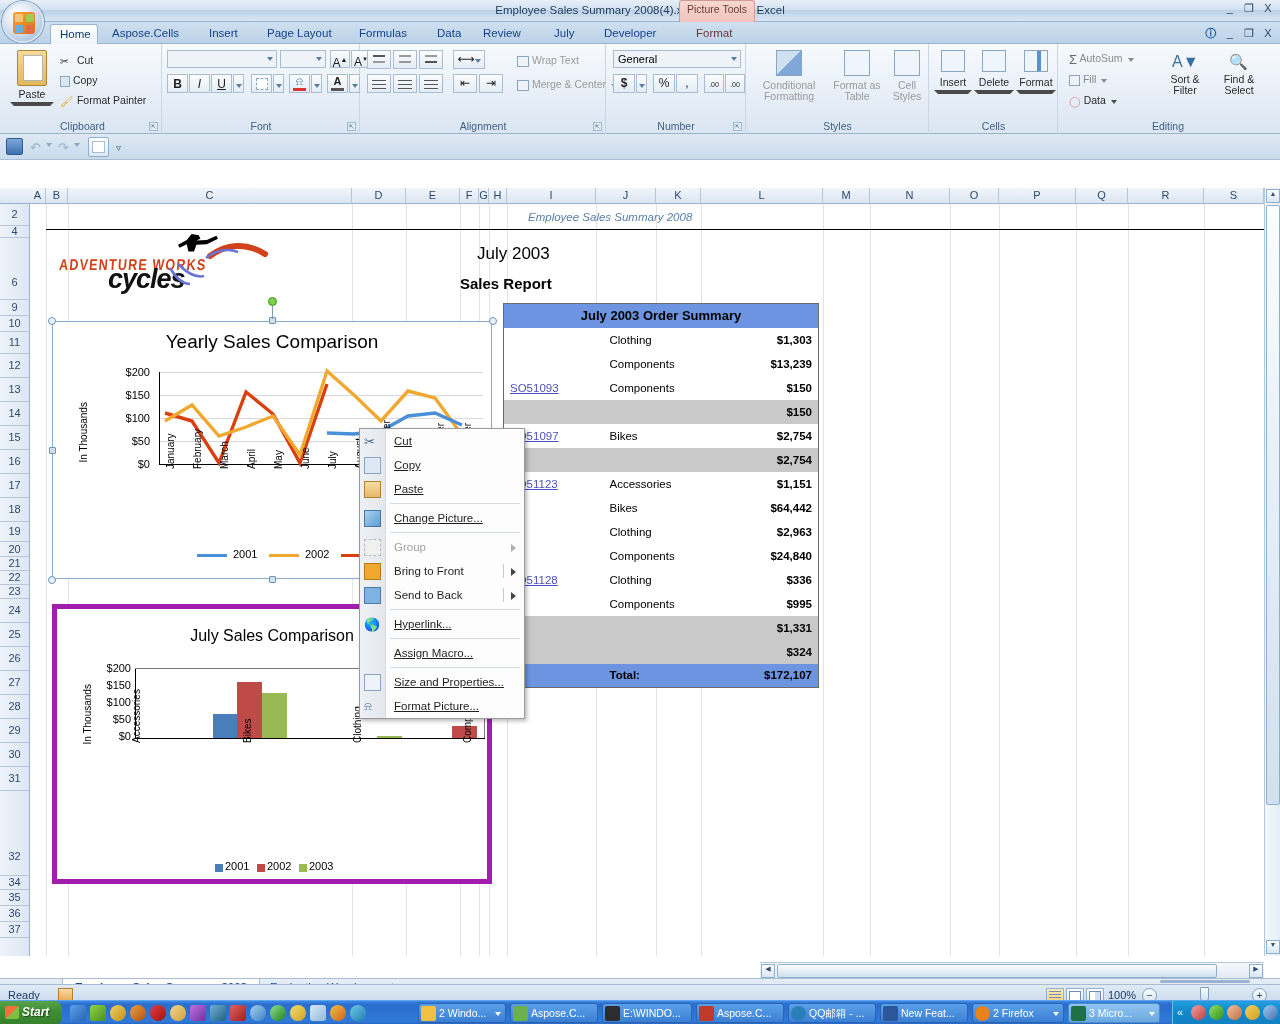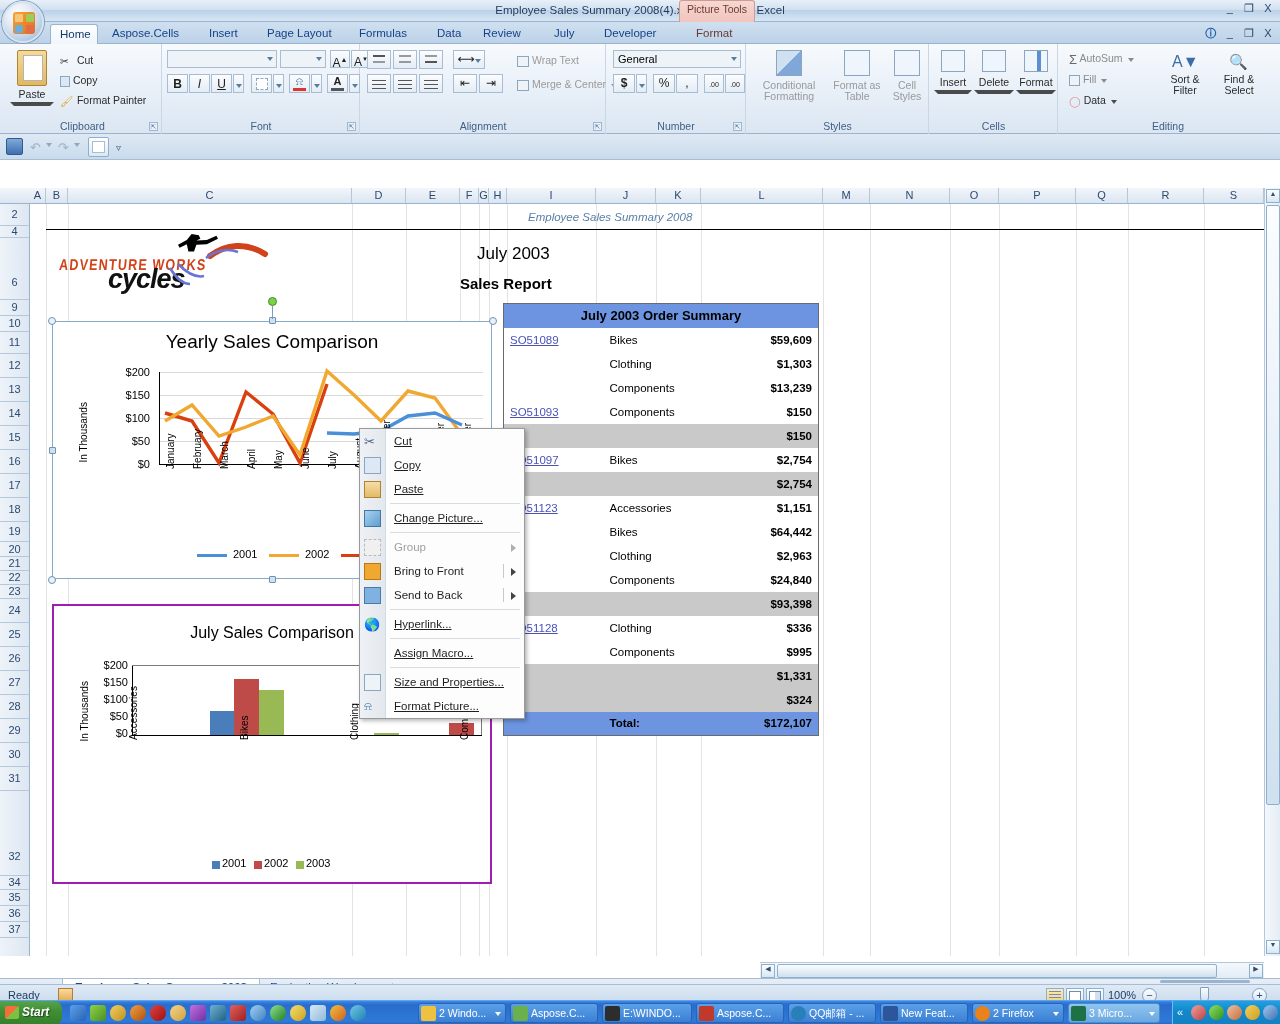--- a/index.html
+++ b/index.html
@@ -211,21 +211,21 @@
   .c-amt { width:95px; text-align:right; font-weight:bold; }
   .ord-link { color:#4a52b8; text-decoration:underline; }
   .row-sub { background:#c9c9c9; }
   .row-sub td { font-weight:bold; }
   .row-total { background:#6d94e0;margin-top:13px; }
   .row-total td { font-weight:bold; }
 
   
   .chartbox { position:absolute; background:#fff; }
   .chart-sel { border:1px solid #8aa9c4; }
-  .chart-plain { border:2px solid #a21caf; }
+  .chart-plain { border:5px solid #a21caf; }
   .handle {
     position:absolute; width:8px; height:8px; border-radius:50%;
     background:#eaf2f9; border:1px solid #6f93b4;
   }
   .handle.sq { border-radius:1px; background:#cfe0ee; }
   .rot-handle {
     position:absolute; width:9px; height:9px; border-radius:50%;
     background:#7bd24a; border:1px solid #3f8f20;
   }
   .rot-stem { position:absolute; width:1px; background:#7d9cbb; }
@@ -773,25 +773,20 @@
       <div class="legend-sw" style="left:242px;top:255px;background:#98b954;"></div>
       <div class="legend-txt" style="left:252px;top:251px;">2003</div>
     </div>
 
     <table class="ordtbl" style="left:473px;top:99px;">
       <tbody>
           <tr>
         <td class="tbl-head" colspan="3">July 2003 Order Summary</td>
       </tr>
       <tr>
-        <td class="c-id"><span class="ord-link">SO51089</span></td>
-        <td class="c-cat">Bikes</td>
-        <td class="c-amt">$59,609</td>
-      </tr>
-      <tr>
         <td class="c-id"><span class="ord-link"></span></td>
         <td class="c-cat">Clothing</td>
         <td class="c-amt">$1,303</td>
       </tr>
       <tr>
         <td class="c-id"><span class="ord-link"></span></td>
         <td class="c-cat">Components</td>
         <td class="c-amt">$13,239</td>
       </tr>
       <tr>
@@ -826,25 +821,20 @@
       </tr>
       <tr>
         <td class="c-id"><span class="ord-link"></span></td>
         <td class="c-cat">Clothing</td>
         <td class="c-amt">$2,963</td>
       </tr>
       <tr>
         <td class="c-id"><span class="ord-link"></span></td>
         <td class="c-cat">Components</td>
         <td class="c-amt">$24,840</td>
-      </tr>
-      <tr class="row-sub">
-        <td class="c-id"><span></span></td>
-        <td class="c-cat"></td>
-        <td class="c-amt">$93,398</td>
       </tr>
       <tr>
         <td class="c-id"><span class="ord-link">SO51128</span></td>
         <td class="c-cat">Clothing</td>
         <td class="c-amt">$336</td>
       </tr>
       <tr>
         <td class="c-id"><span class="ord-link"></span></td>
         <td class="c-cat">Components</td>
         <td class="c-amt">$995</td>

